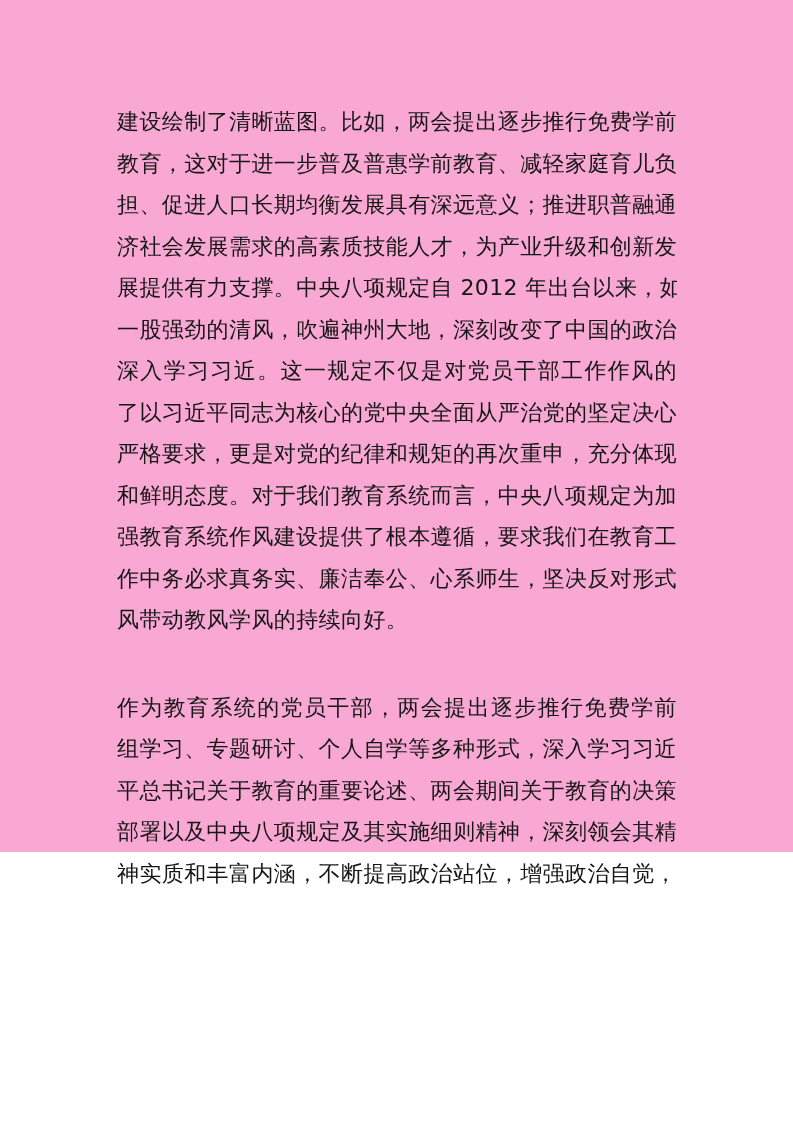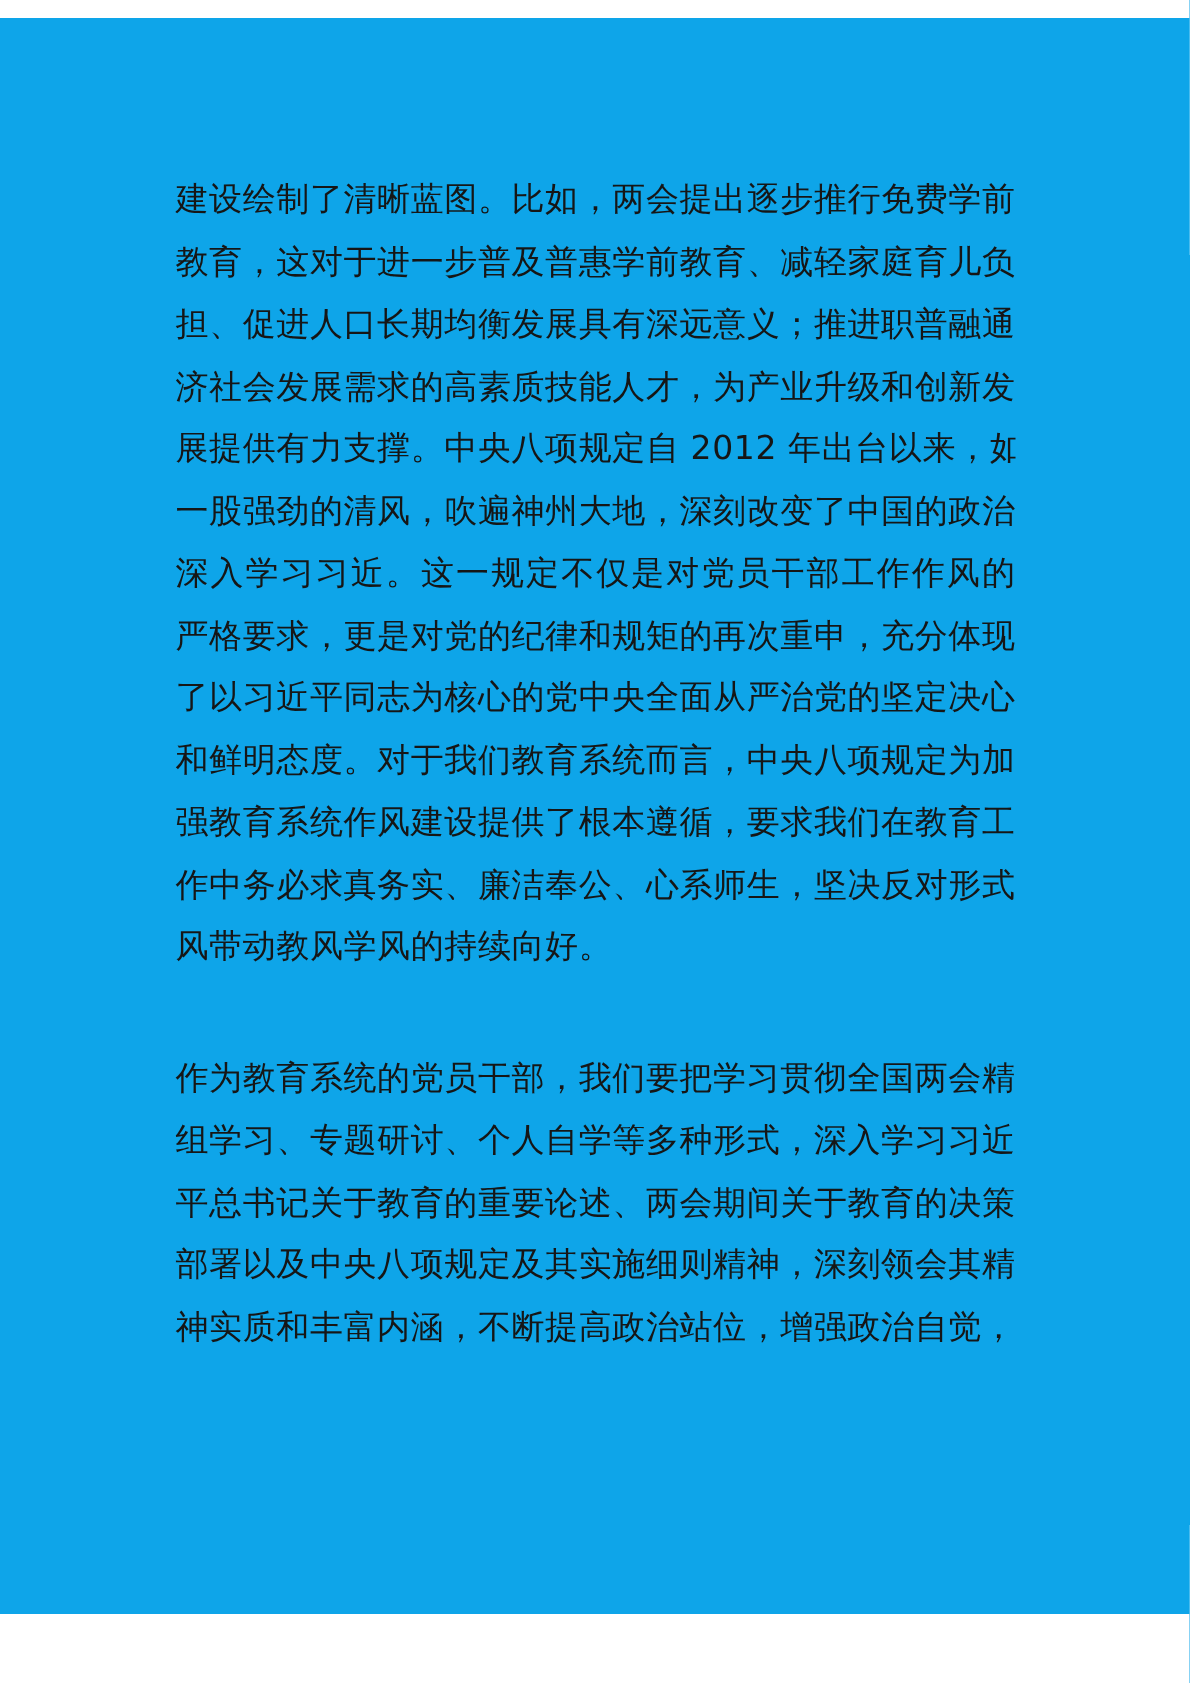--- a/index.html
+++ b/index.html
@@ -10,24 +10,24 @@
     width: 793px;
     height: 1122px;
     background: #ffffff;
     overflow: hidden;
     position: relative;
     font-family: "DejaVu Sans", sans-serif;
   }
   .doc-page {
     position: absolute;
     left: 0;
-    top: 12px;
+    top: 0;
     width: 793px;
-    height: 1064px;
-    background: #0ea5e9;
+    height: 852px;
+    background: #f9a8d4;
   }
   .text-block {
     position: absolute;
     left: 117px;
     top: 101px;
     width: 560px;
     color: #161616;
     font-size: 22px;
   }
   .paragraph {
@@ -58,30 +58,30 @@
   <div class="text-block">
 
     <div class="paragraph">
       <div class="text-line">建设绘制了清晰蓝图。比如，两会提出逐步推行免费学前</div>
       <div class="text-line">教育，这对于进一步普及普惠学前教育、减轻家庭育儿负</div>
       <div class="text-line">担、促进人口长期均衡发展具有深远意义；推进职普融通</div>
       <div class="text-line">济社会发展需求的高素质技能人才，为产业升级和创新发</div>
       <div class="text-line">展提供有力支撑。中央八项规定自 2012 年出台以来，如同</div>
       <div class="text-line">一股强劲的清风，吹遍神州大地，深刻改变了中国的政治</div>
       <div class="text-line">深入学习习近。这一规定不仅是对党员干部工作作风的</div>
+      <div class="text-line">了以习近平同志为核心的党中央全面从严治党的坚定决心</div>
       <div class="text-line">严格要求，更是对党的纪律和规矩的再次重申，充分体现</div>
-      <div class="text-line">了以习近平同志为核心的党中央全面从严治党的坚定决心</div>
       <div class="text-line">和鲜明态度。对于我们教育系统而言，中央八项规定为加</div>
       <div class="text-line">强教育系统作风建设提供了根本遵循，要求我们在教育工</div>
       <div class="text-line">作中务必求真务实、廉洁奉公、心系师生，坚决反对形式</div>
       <div class="text-line para-end">风带动教风学风的持续向好。</div>
     </div>
 
     <div class="paragraph">
-      <div class="text-line">作为教育系统的党员干部，我们要把学习贯彻全国两会精</div>
+      <div class="text-line">作为教育系统的党员干部，两会提出逐步推行免费学前</div>
       <div class="text-line">组学习、专题研讨、个人自学等多种形式，深入学习习近</div>
       <div class="text-line">平总书记关于教育的重要论述、两会期间关于教育的决策</div>
       <div class="text-line">部署以及中央八项规定及其实施细则精神，深刻领会其精</div>
       <div class="text-line">神实质和丰富内涵，不断提高政治站位，增强政治自觉，</div>
     </div>
 
   </div>
 </div>
 
 </body></html>

